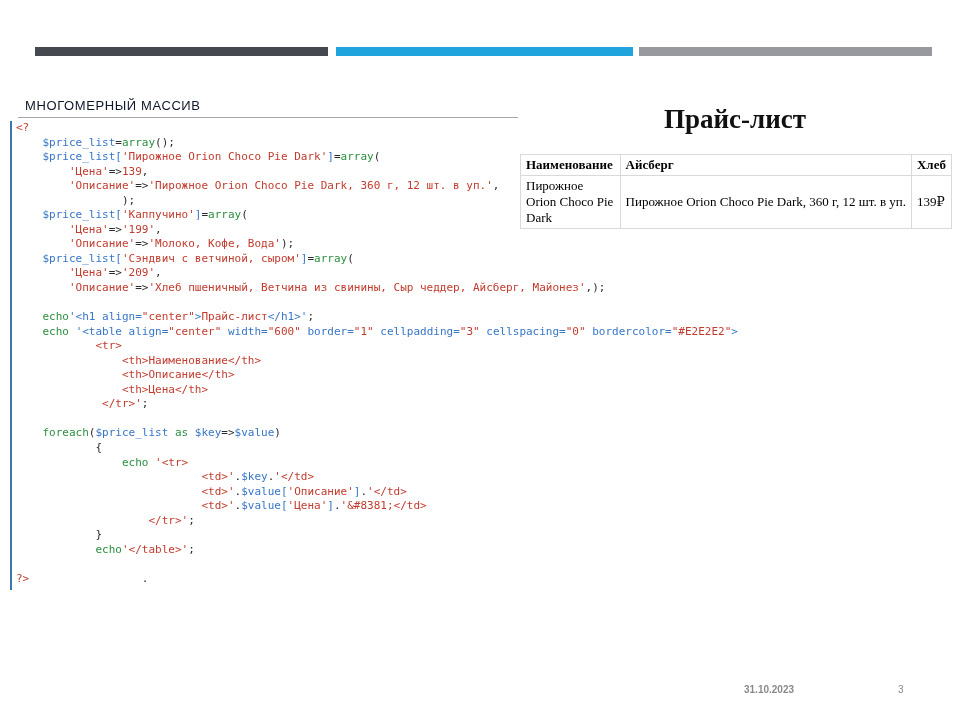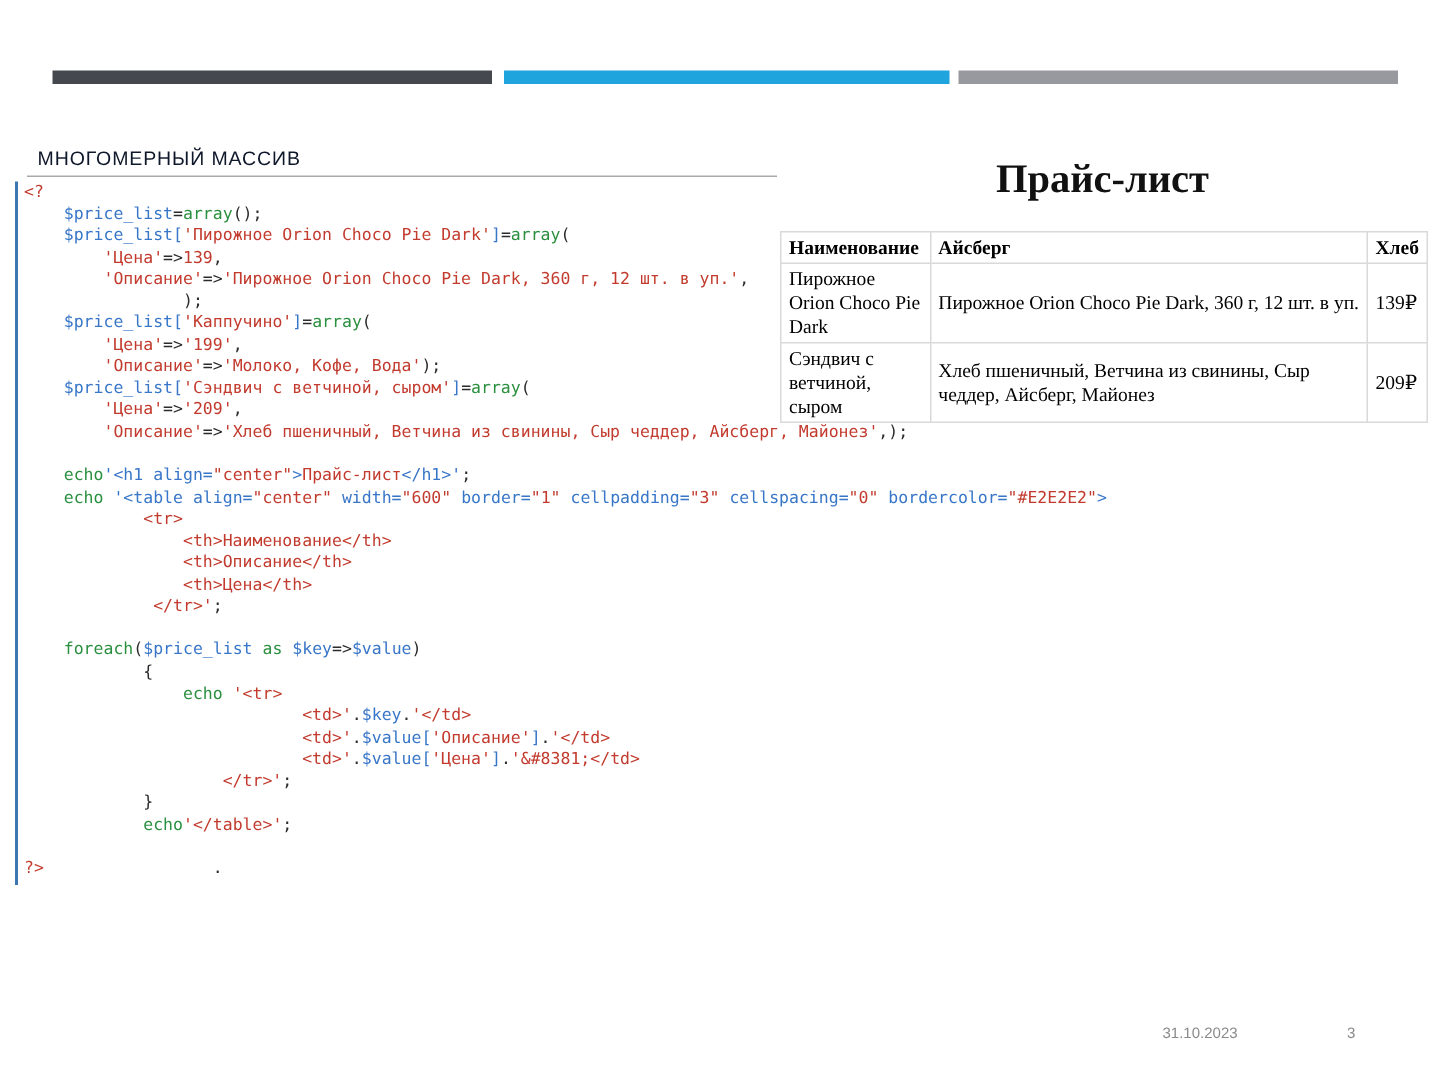--- a/index.html
+++ b/index.html
@@ -33,21 +33,21 @@
     margin:19px auto 0 2px;border-collapse:collapse;
     font-family:"Liberation Serif","DejaVu Serif",serif;
     font-size:13px;color:#000;
   }
   .price-table th,.price-table td{border:1px solid #d9d9d9;padding:2px 5px;vertical-align:middle;}
   .price-table th{font-weight:bold;text-align:left;}
   .price-table th:nth-child(1){width:126px;}
   .price-table th:nth-child(2){width:252px;}
   .price-table th:nth-child(3){width:30px;}
   .price-table tbody tr:nth-child(1) td:nth-child(2){white-space:nowrap;}
-  .footer-date{position:absolute;left:775px;top:684px;font-size:10px;color:#8a8a8a;}
+  .footer-date{position:absolute;left:744px;top:684px;font-size:10px;color:#8a8a8a;font-weight:bold;}
   .footer-page{position:absolute;left:898px;top:684px;font-size:10px;color:#8a8a8a;}
 </style>
 </head>
 <body>
 
 <div class="slide">
 
   <div class="bar bar1" style="background: rgb(69, 72, 78);"></div>
   <div class="bar bar2" style="background: rgb(31, 164, 221);"></div>
   <div class="bar bar3" style="background: rgb(151, 153, 158);"></div>
@@ -67,25 +67,20 @@
             <th>Айсберг</th>
             <th>Хлеб</th>
           </tr>
       </thead>
       <tbody id="tbody">
           <tr>
             <td>Пирожное Orion Choco Pie Dark</td>
             <td>Пирожное Orion Choco Pie Dark, 360 г, 12 шт. в уп.</td>
             <td>139₽</td>
           </tr>
-          <tr>
-            <td>Сэндвич с ветчиной, сыром</td>
-            <td>Хлеб пшеничный, Ветчина из свинины, Сыр чеддер, Айсберг, Майонез</td>
-            <td>209₽</td>
-          </tr>
         </tbody>
     </table>
   </div>
 
   <span class="footer-date">31.10.2023</span>
   <span class="footer-page">3</span>
 
 </div>
 
 </body></html>

